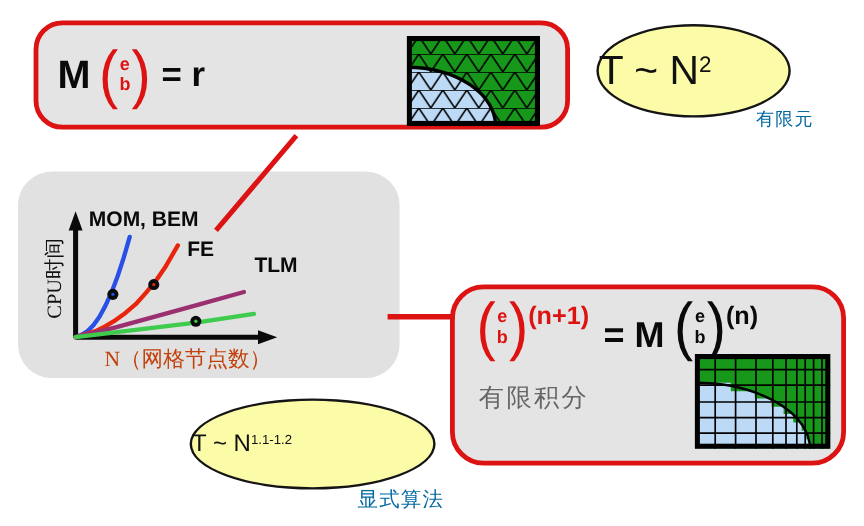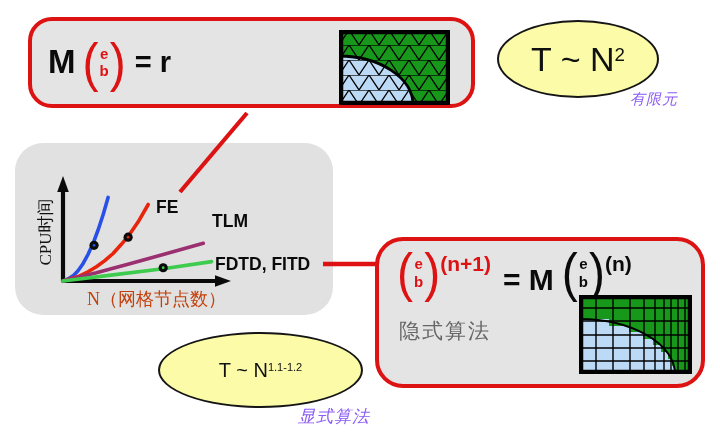--- a/index.html
+++ b/index.html
@@ -27,28 +27,28 @@
   #implicit-algo-label{left:192px;top:17px;}
   #explicit-algo-label{left:20px;top:76px;}
   #fem-mesh-wrap{position:absolute;left:307px;top:9px;}
   #fdtd-mesh-wrap{position:absolute;left:200px;top:54px;}
   
   #explicit-formula{position:absolute;left:18px;top:12px;display:flex;align-items:flex-start;}
   .sup{font-size:21px;font-weight:700;margin-top:0px;line-height:1;}
   .eq-mid{font-size:30px;font-weight:700;margin:12px 8px 0 12px;line-height:1;}
   
   .ellipse{position:absolute;background:#fbfba8;border:2.5px solid #151515;border-radius:50%;
-           display:flex;align-items:center;justify-content:center;box-sizing:border-box;}
+           display:flex;align-items:center;justify-content:flex-start;box-sizing:border-box;}
   #fem-ellipse{left:497px;top:20px;width:162px;height:78px;}
   #fitd-ellipse{left:158px;top:332px;width:205px;height:76px;}
   .ellipse-text{color:#111;white-space:nowrap;}
   #fem-ellipse .ellipse-text{font-size:34px;}
   #fitd-ellipse .ellipse-text{font-size:20px;}
   .exp-sup{font-size:0.55em;vertical-align:0.55em;}
-  .caption{position:absolute;font-size:17px;color:#8b5cf6;letter-spacing:1px;font-style:italic;}
+  .caption{position:absolute;font-size:17px;color:#0369a1;letter-spacing:1px;}
   #fem-caption{left:630px;top:90px;font-size:15px;}
   #fitd-caption{left:298px;top:405px;}
   
   #chart-panel{position:absolute;left:15px;top:143px;width:318px;height:172px;background:#e1e1e1;border-radius:28px;}
   #chart-svg{position:absolute;left:0;top:0;}
   .series-label{position:absolute;font-weight:700;font-size:17.5px;color:#0a0a0a;white-space:nowrap;}
   #lbl-mom{left:59px;top:29px;}
   #lbl-fe{left:141px;top:54px;}
   #lbl-tlm{left:197px;top:68px;}
   #lbl-fdtd{left:200px;top:111px;}
@@ -110,23 +110,23 @@
         <polyline points="48.0,138.0 81.4,129.8 114.8,120.7 148.2,111.5 188.3,100.3" fill="none" stroke="#9a3070" stroke-width="3.6" stroke-linecap="round" stroke-linejoin="round"></polyline>
         <polyline points="48.0,138.0 98.1,131.9 148.2,125.8 196.6,118.6" fill="none" stroke="#3ecb4e" stroke-width="3.6" stroke-linecap="round" stroke-linejoin="round"></polyline>
         <circle cx="79.062" cy="102.30000000000001" r="4.6" fill="#0a0a0a"></circle>
         <circle cx="79.062" cy="102.30000000000001" r="1.4" fill="#2850e8"></circle>
         <circle cx="113.13" cy="94.14" r="4.6" fill="#0a0a0a"></circle>
         <circle cx="113.13" cy="94.14" r="1.4" fill="#e8250c"></circle>
         <circle cx="148.2" cy="124.74" r="4.6" fill="#0a0a0a"></circle>
         <circle cx="148.2" cy="124.74" r="1.4" fill="#3ecb4e"></circle>
       </g>
   </svg>
+  <div class="series-label" id="lbl-mom">MOM, BEM</div>
   <div class="series-label" id="lbl-fe">FE</div>
   <div class="series-label" id="lbl-tlm">TLM</div>
-  <div class="series-label" id="lbl-fdtd">FDTD, FITD</div>
   <div class="serif" id="x-axis-label">N（网格节点数）</div>
   <div class="serif" id="y-axis-label">CPU时间</div>
 </div>
 
 <div class="round-box" id="explicit-box">
   <div id="explicit-formula">
     <span class="vec red">
       <span class="paren">(</span>
       <span class="vstack">
         <span>e</span>
@@ -139,21 +139,21 @@
     <span class="vec blk">
       <span class="paren">(</span>
       <span class="vstack">
         <span>e</span>
         <span>b</span>
       </span>
       <span class="paren">)</span>
     </span>
     <span class="sup blk">(n)</span>
   </div>
-  <div class="algo-label serif" id="explicit-algo-label">隐式算法</div>
+  <div class="algo-label serif" id="explicit-algo-label">有限积分</div>
   <div id="fdtd-mesh-wrap">
     <svg width="113" height="79" viewBox="0 0 113 79">
       <rect width="113" height="79" fill="#18981b"></rect>
       <polygon points="0,24 30,24 30,31 50,31 50,37 64,37 64,44 74,44 74,50 82,50 82,57 89,57 89,64 93,64 93,71 96,71 96,79 0,79" fill="#bcd9f5"></polygon>
       <path d="M17,0V79 M34,0V79 M51,0V79 M65,0V79 M76,0V79 M85,0V79 M92,0V79 M99,0V79 M106,0V79" stroke="#000" stroke-width="1.4" fill="none"></path>
       <path d="M0,13H113 M0,26H113 M0,40H113 M0,53H113 M0,66H113" stroke="#000" stroke-width="1.4" fill="none"></path>
       <path d="M0,24 A96,55 0 0 1 96,79" fill="none" stroke="#000" stroke-width="2"></path>
       <rect x="2" y="2" width="109" height="75" fill="none" stroke="#000" stroke-width="4.5"></rect>
     </svg>
   </div>

